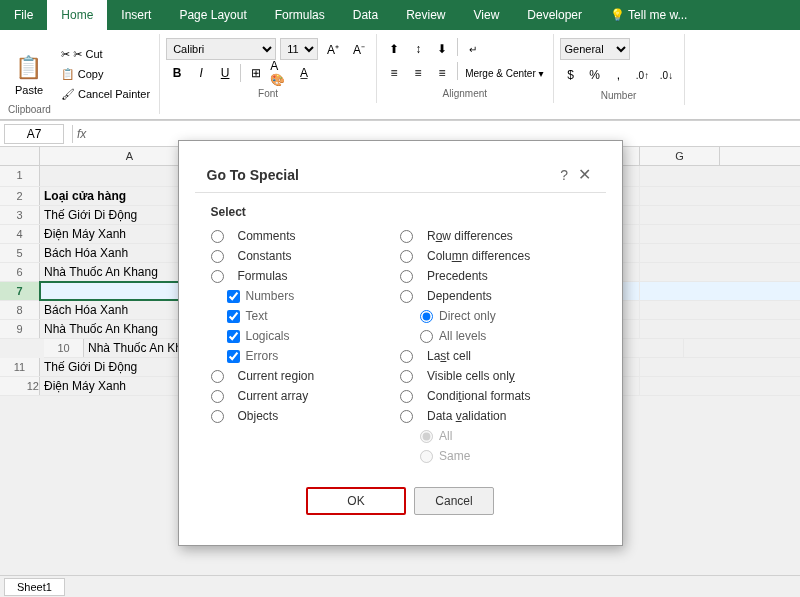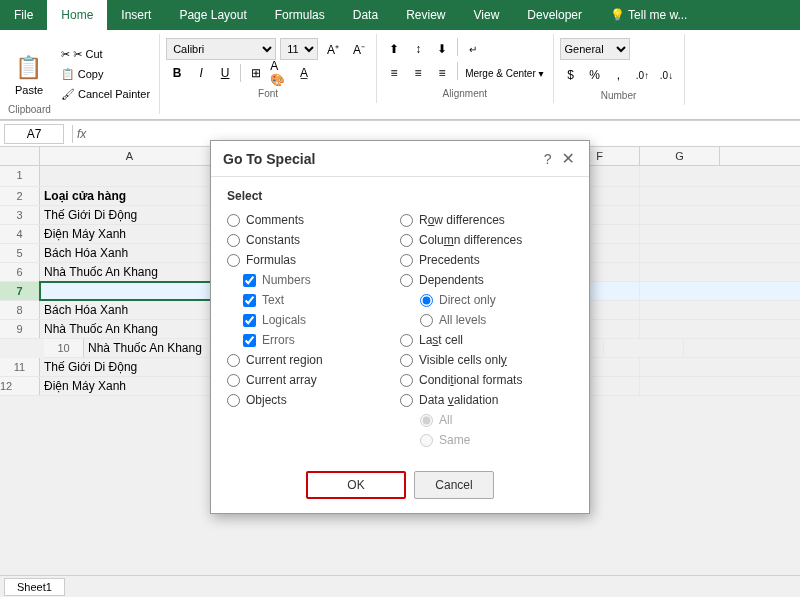--- a/index.html
+++ b/index.html
@@ -10,31 +10,31 @@
     .ribbon-tabs { display: flex; background: #217346; height: 30px; }
     .ribbon-tab { padding: 0 14px; display: flex; align-items: center; color: white; font-size: 12px; cursor: pointer; }
     .ribbon-tab.active { background: #fff; color: #217346; }
 
     .ribbon-content { background: #fff; padding: 4px 0 0 0; display: flex; align-items: flex-start; height: 90px; border-bottom: 1px solid #c8c8c8; }
     .small-btn { display: flex; align-items: center; gap: 3px; padding: 2px 4px; cursor: pointer; font-size: 11px; border: 1px solid transparent; border-radius: 2px; white-space: nowrap; }
     .icon-btn { width: 22px; height: 22px; display: flex; align-items: center; justify-content: center; border: 1px solid transparent; border-radius: 2px; cursor: pointer; font-size: 12px; }
 
     
     .dialog-overlay { position: fixed; top: 0; left: 0; width: 100%; height: 100%; z-index: 100; display: flex; align-items: flex-start; justify-content: center; padding-top: 140px; }
-    .dialog { background: #fff; border: 1px solid #999; box-shadow: 2px 4px 12px rgba(0,0,0,0.3); width: 380px; padding: 0; }
+    .dialog { background: #fff; border: 1px solid #999; box-shadow: 2px 4px 12px rgba(0,0,0,0.3); width: 445px; padding: 16px; }
     .dialog-titlebar { display: flex; align-items: center; justify-content: space-between; padding: 8px 12px; background: #fff; border-bottom: 1px solid #e0e0e0; }
     .dialog-title { font-size: 14px; font-weight: 600; color: #333; }
     .dialog-close { cursor: pointer; font-size: 16px; color: #666; border: none; background: none; padding: 0 2px; }
     .dialog-help { cursor: pointer; font-size: 14px; color: #666; border: none; background: none; }
     .dialog-body { padding: 12px 16px; }
     .dialog-section-label { font-size: 12px; font-weight: 600; color: #333; margin-bottom: 10px; }
     .dialog-columns { display: flex; gap: 0; }
     .dialog-col { flex: 1; display: flex; flex-direction: column; gap: 6px; }
 
-    .radio-item { display: flex; align-items: center; gap: 6px; font-size: 12px; color: #333; }
+    .radio-item { display: flex; align-items: center; gap: 14px; font-size: 12px; color: #333; }
     .radio-item input[type=radio] { margin: 0; cursor: pointer; }
     .radio-item label { cursor: pointer; }
     .check-item { display: flex; align-items: center; gap: 6px; font-size: 12px; color: #666; padding-left: 16px; }
     .check-item input[type=checkbox] { margin: 0; }
     .check-item label { cursor: pointer; }
     .sub-radio { display: flex; align-items: center; gap: 6px; font-size: 12px; color: #666; padding-left: 20px; }
     .sub-radio input[type=radio] { margin: 0; }
 
     .dialog-footer { display: flex; justify-content: center; gap: 8px; padding: 12px 16px 14px; }
     .btn-ok { width: 100px; height: 28px; background: #fff; border: 2px solid #c00; color: #333; font-size: 12px; cursor: pointer; border-radius: 2px; }
@@ -283,21 +283,21 @@
         <div style="width:180px;border-right:1px solid #e8e8e8;padding:2px 4px;font-size:12px;">Thế Giới Di Động</div>
         <div style="width:100px;border-right:1px solid #e8e8e8;padding:2px 4px;font-size:12px;">Quận 9</div>
         <div style="width:80px;border-right:1px solid #e8e8e8;padding:2px 4px;font-size:12px;"></div>
         <div style="width:80px;border-right:1px solid #e8e8e8;padding:2px 4px;font-size:12px;"></div>
         <div style="width:80px;border-right:1px solid #e8e8e8;padding:2px 4px;font-size:12px;"></div>
         <div style="width:80px;border-right:1px solid #e8e8e8;padding:2px 4px;font-size:12px;"></div>
         <div style="width:80px;padding:2px 4px;font-size:12px;"></div>
       </div>
 
       <div style="display:flex;border-bottom:1px solid #e8e8e8;">
-        <div style="width:40px;min-width:40px;border-right:1px solid #d0d0d0;text-align:left;padding:3px 0;font-size:11px;color:#666;background:#f5f5f5;">12</div>
+        <div style="width:40px;min-width:40px;border-right:1px solid #d0d0d0;text-align:right;padding:3px 0;font-size:11px;color:#666;background:#f5f5f5;">12</div>
         <div style="width:180px;border-right:1px solid #e8e8e8;padding:2px 4px;font-size:12px;">Điện Máy Xanh</div>
         <div style="width:100px;border-right:1px solid #e8e8e8;padding:2px 4px;font-size:12px;">Quận 10</div>
         <div style="width:80px;border-right:1px solid #e8e8e8;padding:2px 4px;font-size:12px;"></div>
         <div style="width:80px;border-right:1px solid #e8e8e8;padding:2px 4px;font-size:12px;"></div>
         <div style="width:80px;border-right:1px solid #e8e8e8;padding:2px 4px;font-size:12px;"></div>
         <div style="width:80px;border-right:1px solid #e8e8e8;padding:2px 4px;font-size:12px;"></div>
         <div style="width:80px;padding:2px 4px;font-size:12px;"></div>
       </div>
 
     </div>

